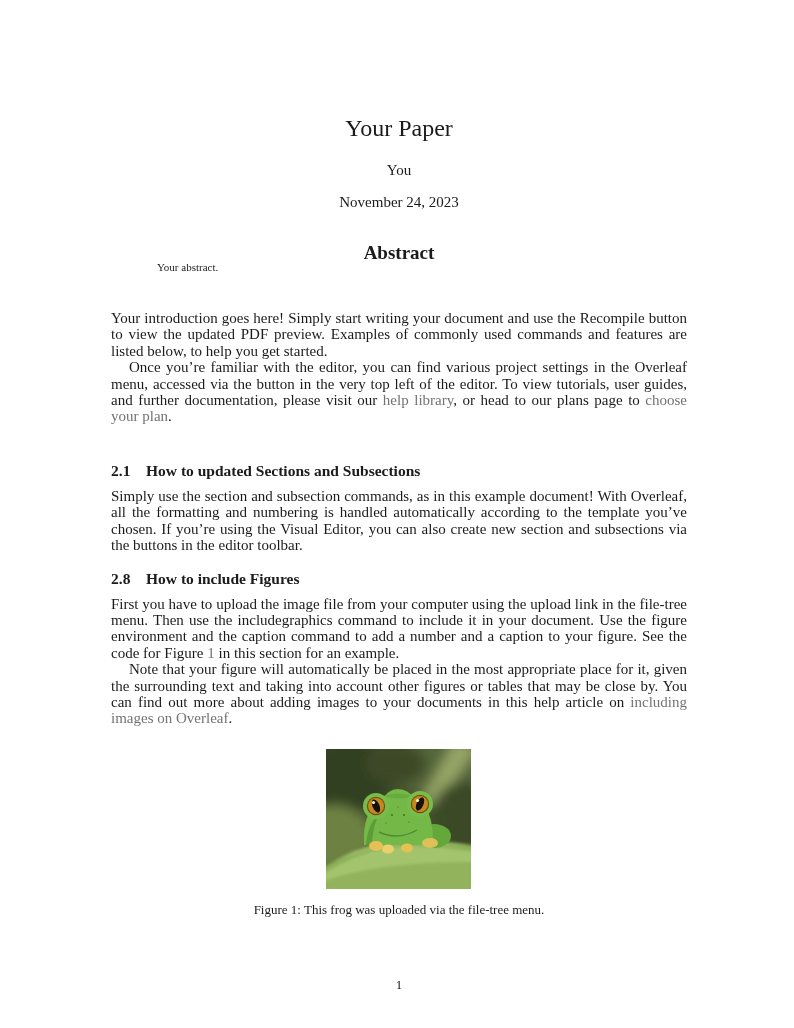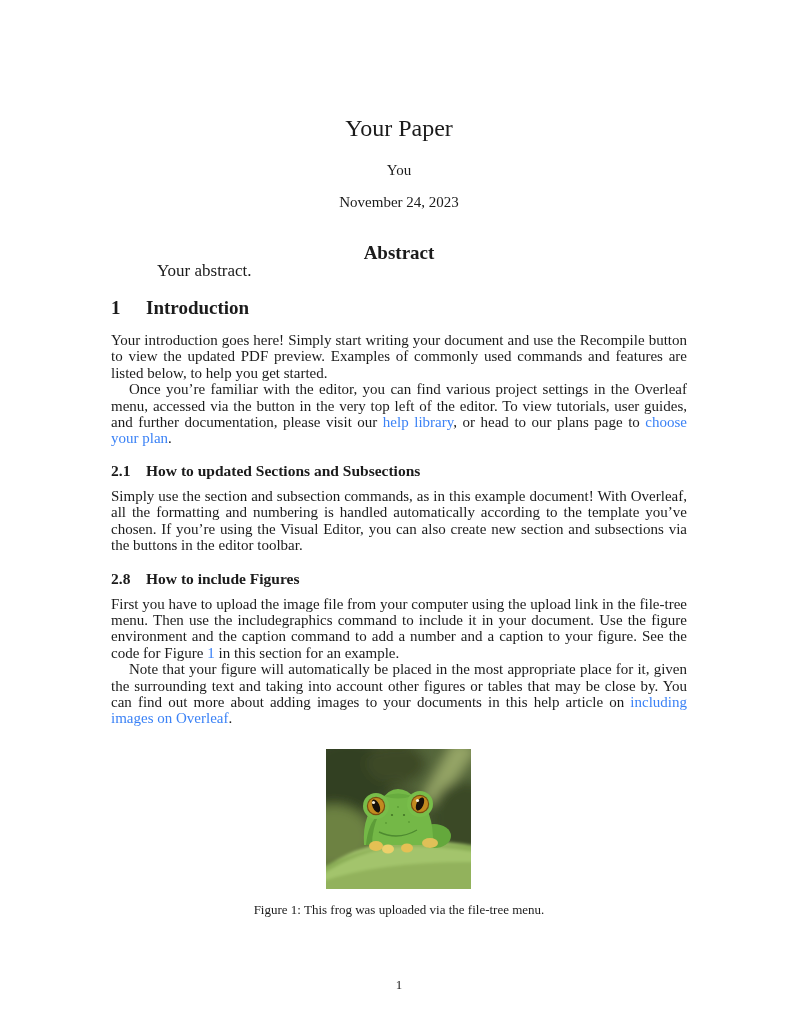--- a/index.html
+++ b/index.html
@@ -13,60 +13,59 @@
     overflow: hidden;
   }
   .col { position: absolute; left: 111px; width: 576px; }
   .centered { text-align: center; }
 
   .doc-title { top: 114px; font-size: 24px; line-height: 1.2; }
   .doc-author { top: 162px; font-size: 15px; }
   .doc-date { top: 194px; font-size: 15px; }
 
   .abstract-head { top: 242px; font-size: 19px; font-weight: bold; }
-  .abstract-body { top: 261px; left: 157px; width: 484px; font-size: 17px; }
+  .abstract-body { top: 261px; left: 157px; width: 484px; font-size: 11px; }
 
   .sec1 { top: 297px; }
   .sec2 { top: 448px; }
 
   h1.sec-heading { margin: 0; font-size: 19px; line-height: 22px; font-weight: bold; }
   h2.sub-heading { margin: 16px 0 0 0; font-size: 15.5px; line-height: 18px; font-weight: bold; }
   h2.first-sub { margin-top: 14px; }
   .secnum { display: inline-block; min-width: 35px; }
 
   p.body-par {
     margin: 0;
     font-size: 15px;
     line-height: 16.4px;
     text-align: justify;
   }
   p.first-par { margin-top: 13px; }
   p.after-sub { margin-top: 8px; }
   p.indent { text-indent: 18px; }
 
-  a.doc-link { color: #3b82f6; text-decoration: none; cursor: pointer; }
+  a.doc-link { color: #737373; text-decoration: none; cursor: pointer; }
 
   .figure-wrap { position: absolute; top: 749px; left: 326px; width: 145px; height: 140px; }
   .figure-caption { top: 902px; font-size: 13px; }
   .page-number { top: 977px; font-size: 13px; }
 </style>
 </head>
 <body>
 
 <div class="page">
 
   <div class="col centered doc-title">Your Paper</div>
   <div class="col centered doc-author">You</div>
   <div class="col centered doc-date">November 24, 2023</div>
 
   <div class="col centered abstract-head">Abstract</div>
   <div class="abstract-body" style="position:absolute;">Your abstract.</div>
 
   <div class="col sec1">
-    <h1 class="sec-heading"><span class="secnum">1</span><span>Introduction</span></h1>
     <p class="body-par first-par">Your introduction goes here! Simply start writing your document and use the Recompile button to view the updated PDF preview. Examples of commonly used commands and features are listed below, to help you get started.</p>
     <p class="body-par indent"><span>Once you’re familiar with the editor, you can find various project settings in the Overleaf menu, accessed via the button in the very top left of the editor. To view tutorials, user guides, and further documentation, please visit our </span><a class="doc-link">help library</a><span>, or head to our plans page to </span><a class="doc-link">choose your plan</a><span>.</span></p>
   </div>
 
   <div class="col sec2">
 
     <h2 class="sub-heading first-sub"><span class="secnum">2.1</span><span>How to updated Sections and Subsections</span></h2>
     <p class="body-par after-sub">Simply use the section and subsection commands, as in this example document! With Overleaf, all the formatting and numbering is handled automatically according to the template you’ve chosen. If you’re using the Visual Editor, you can also create new section and subsections via the buttons in the editor toolbar.</p>
 
     <h2 class="sub-heading"><span class="secnum">2.8</span><span>How to include Figures</span></h2>

